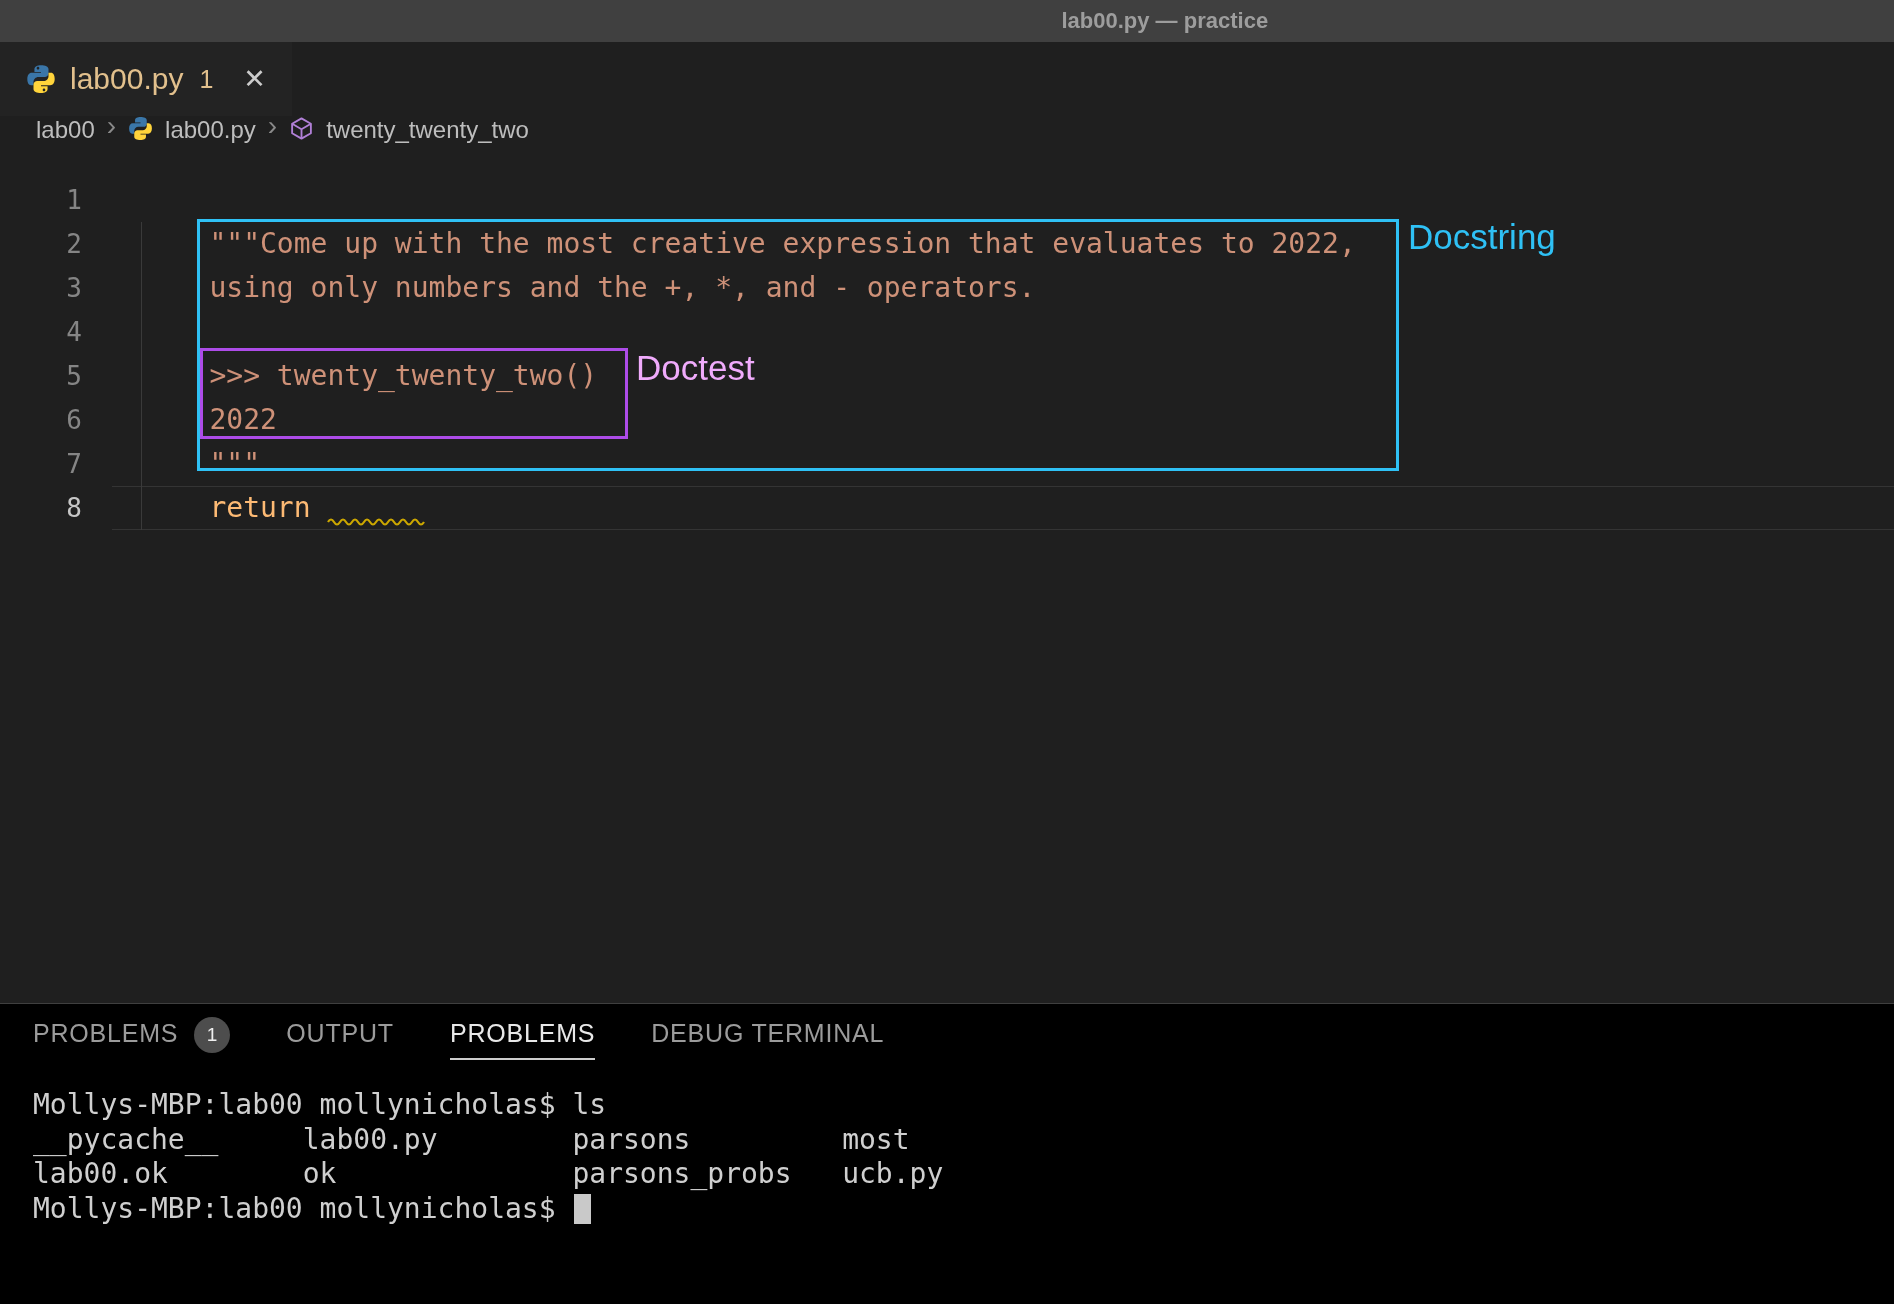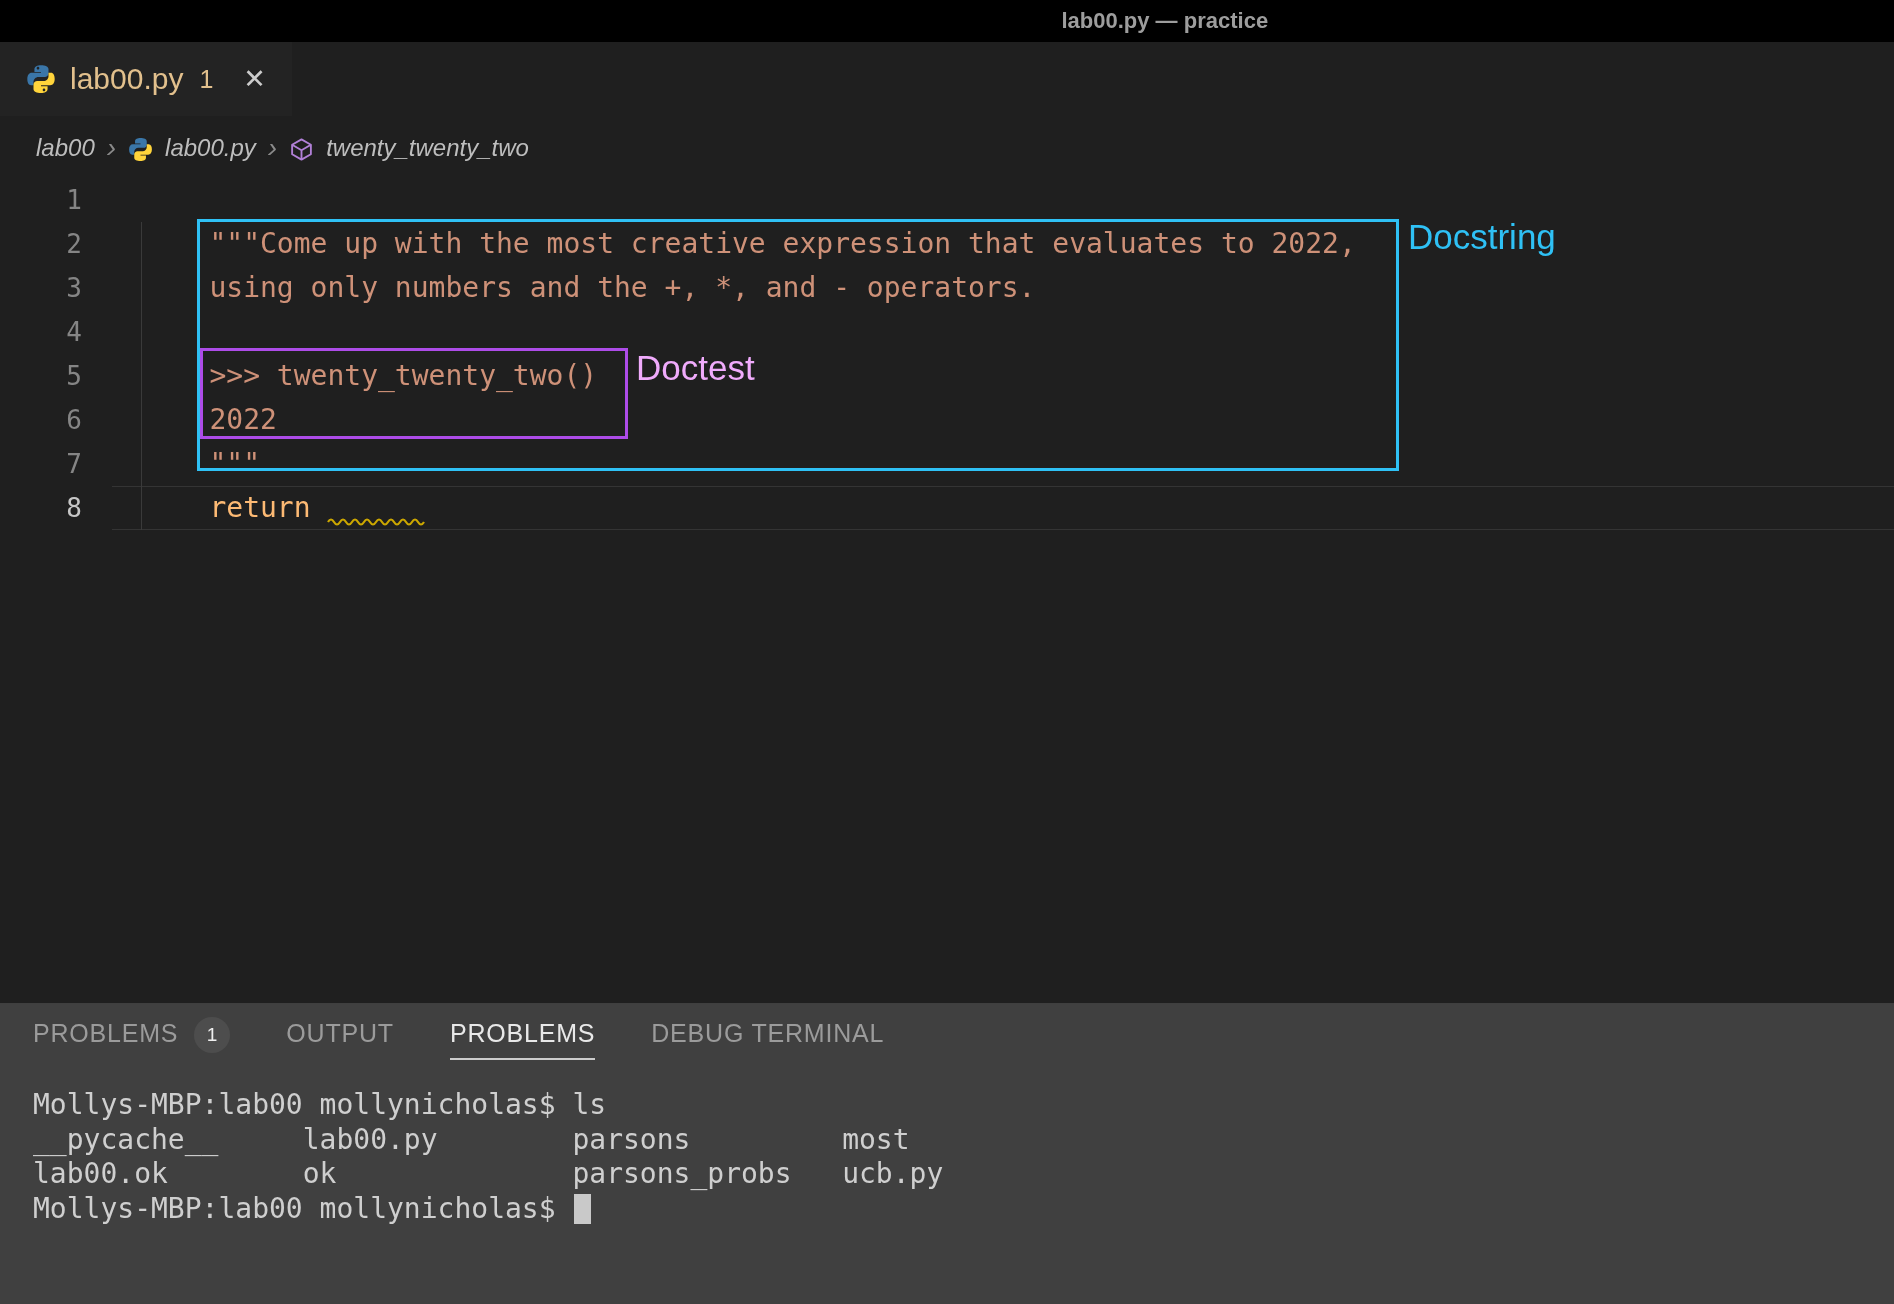--- a/index.html
+++ b/index.html
@@ -2,36 +2,36 @@
 <html><head>
 <meta charset="utf-8">
 <style>
   * { box-sizing: border-box; }
   html,body { margin:0; padding:0; background:#1f1f1f; }
   body { width:1894px; height:1304px; overflow:hidden;
          font-family:"Liberation Sans", sans-serif; }
   .app { width:100%; height:100%; display:flex; flex-direction:column; background:#1f1f1f; }
 
   
-  .titlebar { height:42px; flex:none; background:#000000; position:relative; }
+  .titlebar { height:42px; flex:none; background:#404040; position:relative; }
   .title { position:absolute; left:61.5%; top:50%; transform:translate(-50%,-50%);
            color:#9d9d9d; font-size:22px; font-weight:600; white-space:nowrap; }
 
   
   .tabbar { height:74px; flex:none; display:flex; align-items:stretch; background:#1f1f1f; }
   .tab { display:flex; align-items:center; padding:0 26px; gap:14px; background:rgba(255,255,255,0.02); }
   .icon-py { width:30px; height:30px; display:inline-flex; flex:none; }
   .icon-py svg { width:100%; height:100%; }
   .tab-label { color:#e2c08d; font-size:30px; }
   .tab-badge { color:#e2c08d; font-size:25px; margin-left:2px; }
   .tab-close { color:#cccccc; font-size:27px; margin-left:16px; cursor:pointer; }
 
   
-  .breadcrumbs { height:46px; flex:none; display:flex; align-items:flex-end;
-                 padding-left:36px; gap:12px; font-size:24px; color:#bdbdbd;font-style:italic; }
+  .breadcrumbs { height:46px; flex:none; display:flex; align-items:flex-start;
+                 padding-left:36px; gap:12px; font-size:24px; color:#bdbdbd; }
   .bc-sep { color:#8a8a8a; font-size:28px; line-height:1; margin-top:-4px; }
   .icon-small { width:25px; height:25px; display:inline-flex; flex:none; }
   .icon-small svg { width:100%; height:100%; }
 
   
   .editor { flex:1; position:relative; padding-top:16px; overflow:hidden; }
   .row { display:flex; height:44px; }
   .ln { width:112px; flex:none; text-align:right; padding-right:30px;
         font:26px/44px "DejaVu Sans Mono", monospace; color:#858585; }
   .ln.active { color:#c6c6c6; }
@@ -50,21 +50,21 @@
 
   
   .ann-box { position:absolute; pointer-events:none; }
   .docstring-box { left:197px; top:57px; width:1202px; height:252px; border:3px solid #2fc1f5; }
   .doctest-box   { left:200px; top:186px; width:428px; height:91px;  border:3px solid #ad4ce8; }
   .ann-label { position:absolute; pointer-events:none; font-size:35px; font-weight:500; }
   .docstring-label { left:1408px; top:55px; color:#2fc1f5; }
   .doctest-label   { left:636px;  top:186px; color:#f0abfc; }
 
   
-  .panel { height:301px; flex:none; border-top:1px solid #3f3f3f; background:#404040; }
+  .panel { height:301px; flex:none; border-top:1px solid #3f3f3f; background:#000000; }
   .panel-tabs { height:70px; display:flex; align-items:center; padding-left:33px; gap:56px; }
   .ptab { display:flex; align-items:center; gap:16px; font-size:25px; letter-spacing:0.8px;
           color:#9b9b9b; cursor:pointer; white-space:nowrap; }
   .ptab .lbl { padding-bottom:10px; border-bottom:2px solid transparent; }
   .ptab.active { color:#e8e8e8; }
   .ptab.active .lbl { border-bottom-color:#cccccc; }
   .pbadge { width:36px; height:36px; border-radius:50%; background:#4d4d4d; color:#f0f0f0;
             font-size:19px; display:flex; align-items:center; justify-content:center;
             margin-bottom:8px; }
   .terminal { padding:14px 0 0 33px; }

